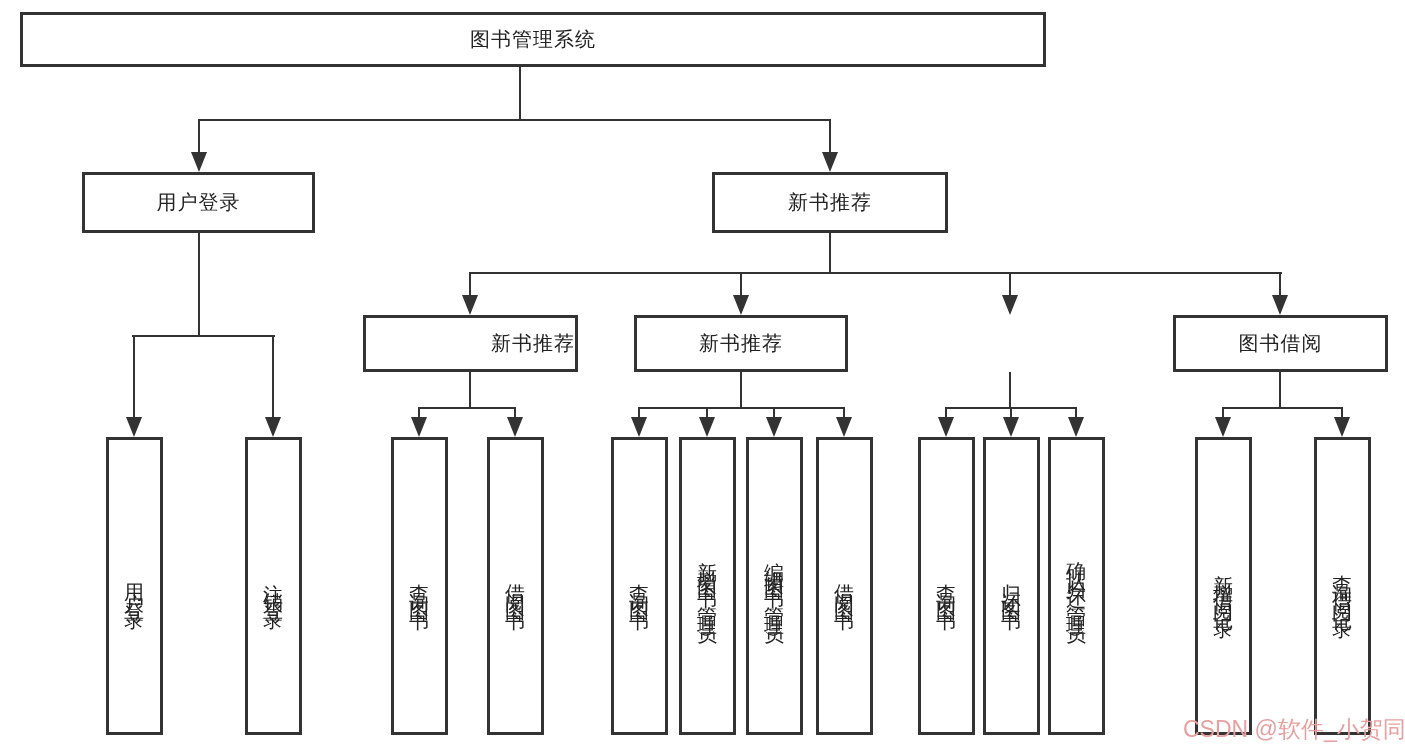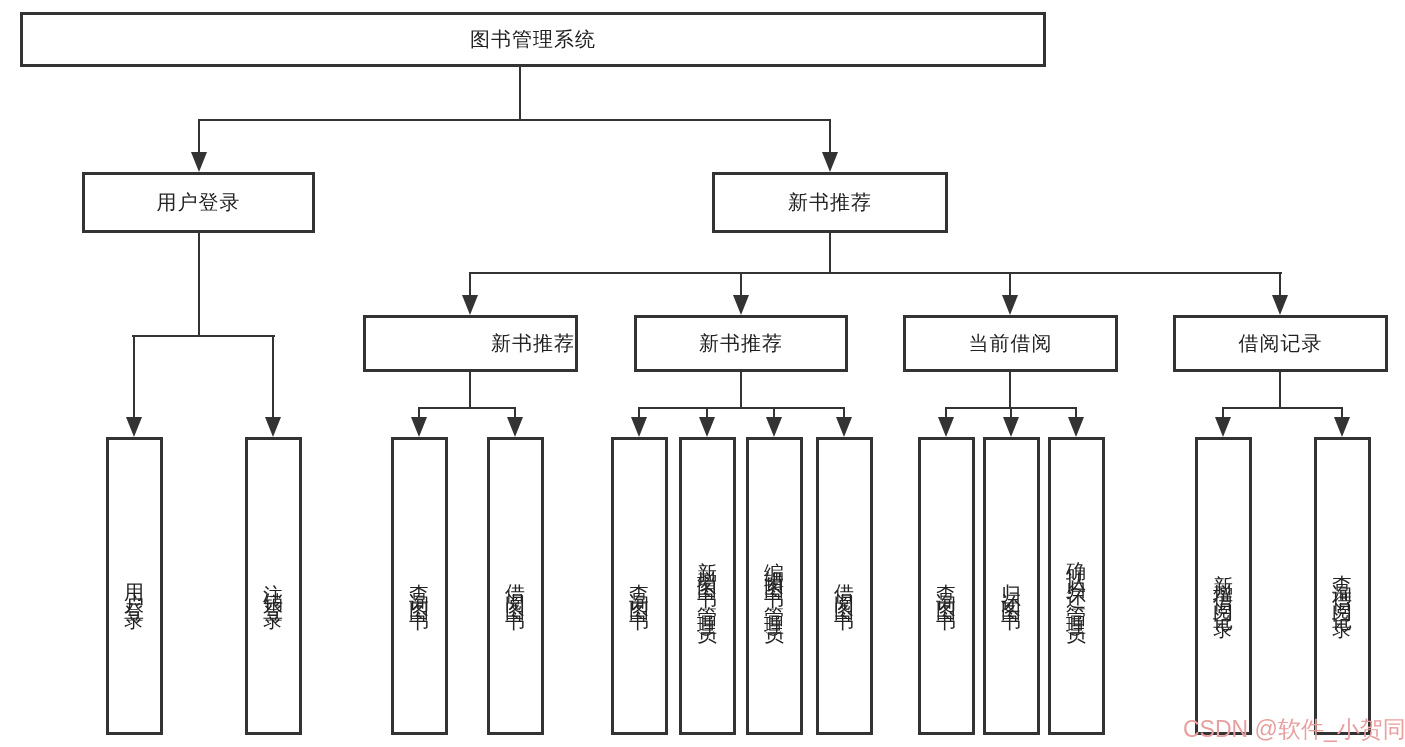--- a/index.html
+++ b/index.html
@@ -83,25 +83,22 @@
   <div class="arrow-down" style="left:1002px;top:295px;"></div>
   <div class="line" style="left:1279px;top:272px;width:2px;height:26px;"></div>
   <div class="arrow-down" style="left:1272px;top:295px;"></div>
 
   <div class="node node-h" style="left:363px;top:315px;width:215px;height:57px;justify-content:flex-end;">
     <span>新书推荐</span>
   </div>
   <div class="node node-h" style="left:634px;top:315px;width:214px;height:57px;">
     <span>新书推荐</span>
   </div>
-  <div class="node node-h" style="left:903px;top:315px;width:215px;height:57px;">
-    <span>当前借阅</span>
-  </div>
   <div class="node node-h" style="left:1173px;top:315px;width:215px;height:57px;">
-    <span>借阅记录</span>
+    <span>图书借阅</span>
   </div>
 
   <div class="line" style="left:469px;top:372px;width:2px;height:37px;"></div>
   <div class="line" style="left:418px;top:407px;width:98px;height:2px;"></div>
   <div class="line" style="left:418px;top:407px;width:2px;height:13px;"></div>
   <div class="arrow-down" style="left:411px;top:417px;"></div>
   <div class="line" style="left:514px;top:407px;width:2px;height:13px;"></div>
   <div class="arrow-down" style="left:507px;top:417px;"></div>
 
   <div class="line" style="left:740px;top:372px;width:2px;height:37px;"></div>

